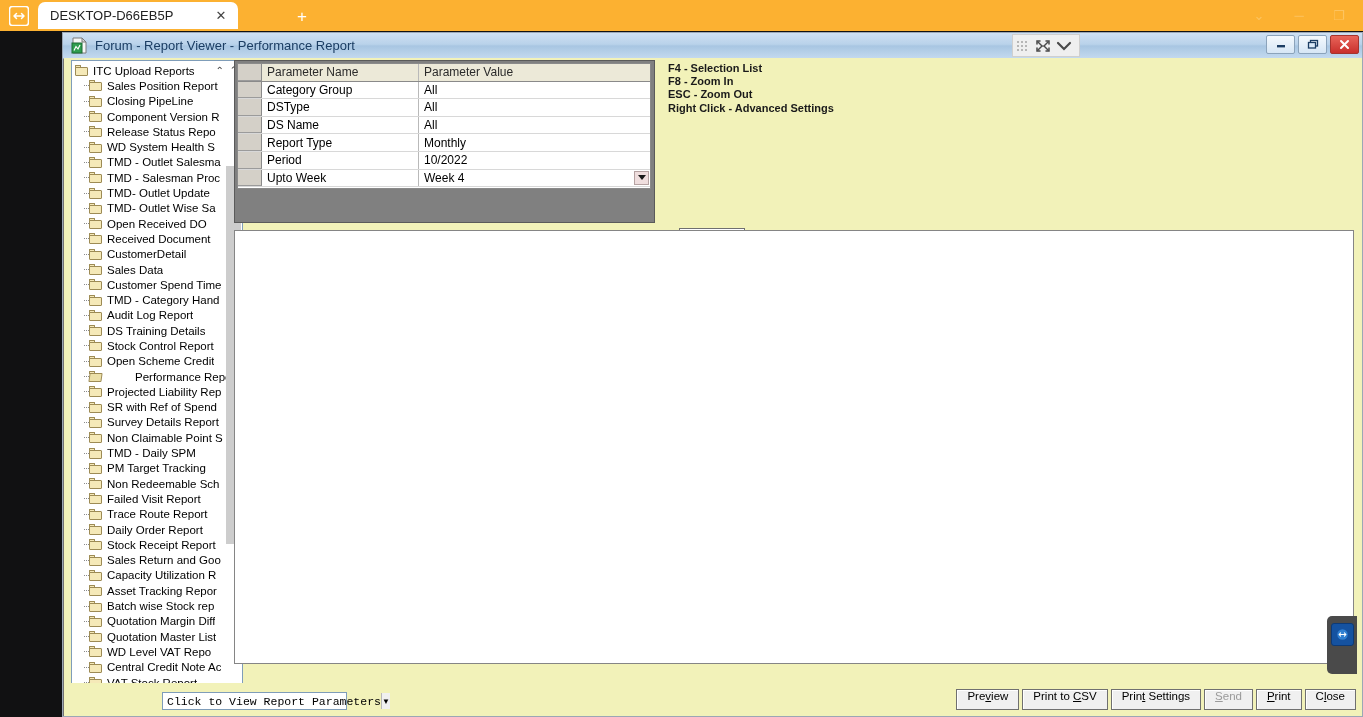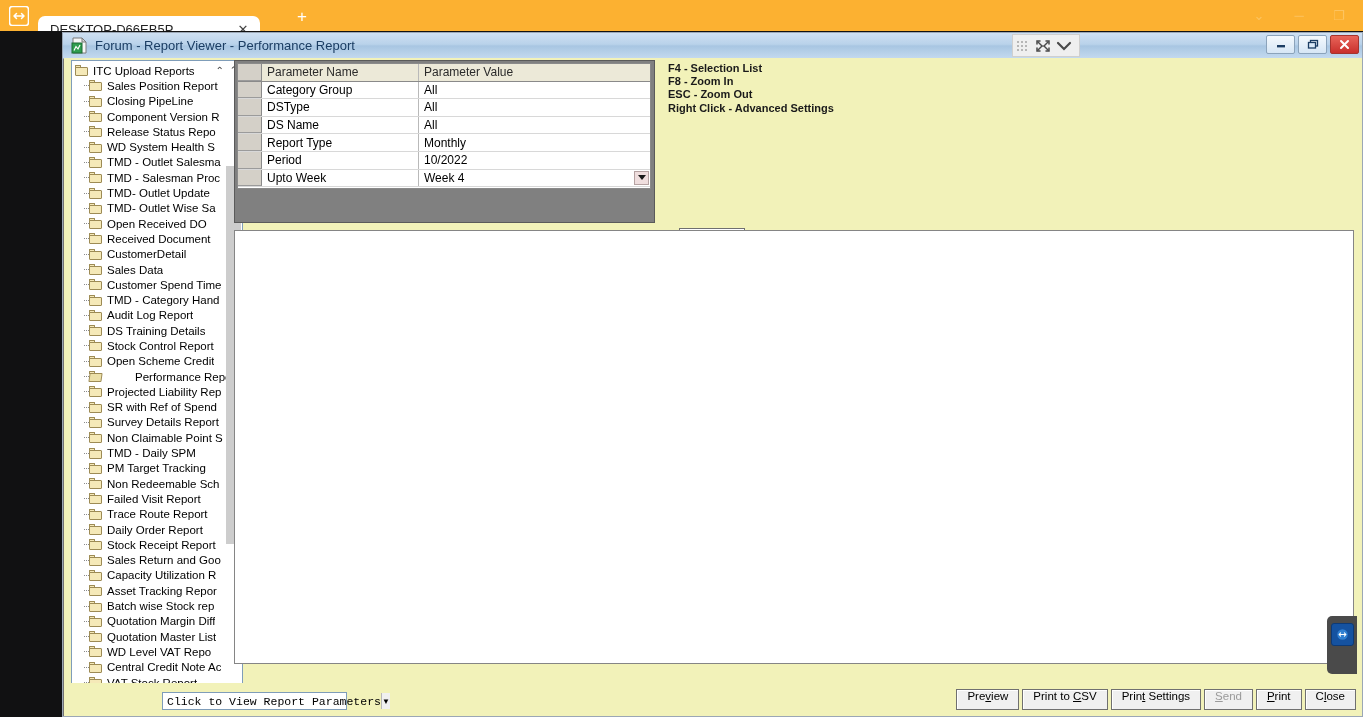--- a/index.html
+++ b/index.html
@@ -10,21 +10,21 @@
     -webkit-font-smoothing:antialiased;
   }
   #root{position:relative;width:1363px;height:717px;}
 
   
   .chrome-bar{position:absolute;left:0;top:0;width:1363px;height:31px;background:#fcb131;}
   .chrome-logo{position:absolute;left:0;top:0;width:38px;height:31px;background:#fcb131;
     display:flex;align-items:center;justify-content:center;}
   .logo-glyph{width:22px;height:22px;border-radius:3px;background:#fcb131;
     display:flex;align-items:center;justify-content:center;}
-  .chrome-tab{position:absolute;left:38px;top:16px;width:222px;height:27px;background:#fff;
+  .chrome-tab{position:absolute;left:38px;top:2px;width:200px;height:27px;background:#fff;
     border-radius:7px 7px 0 0;display:flex;align-items:center;}
   .chrome-tab-title{font-size:13px;color:#222;margin-left:12px;flex:1;white-space:nowrap;overflow:hidden;}
   .tab-close{width:22px;height:22px;margin-right:6px;color:#444;font-size:13px;
     display:flex;align-items:center;justify-content:center;line-height:1;}
   .chrome-newtab{position:absolute;left:288px;top:4px;width:28px;height:26px;color:#fff;
     font-size:17px;display:flex;align-items:center;justify-content:center;}
   .chrome-win-btns{position:absolute;right:4px;top:0;height:31px;display:flex;align-items:center;}
   .cwb{width:40px;height:31px;display:flex;align-items:center;justify-content:center;
     color:#fdc460;font-size:13px;}
 

